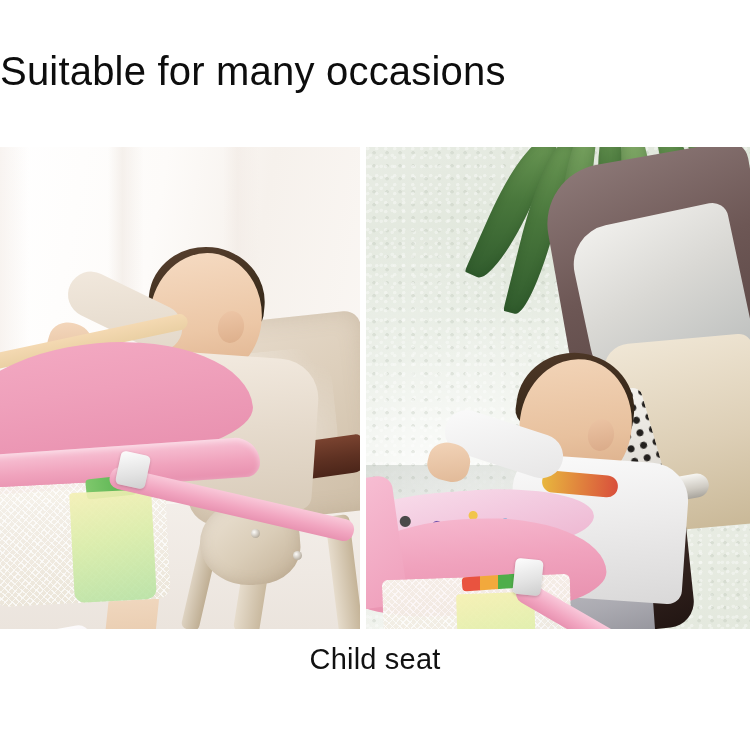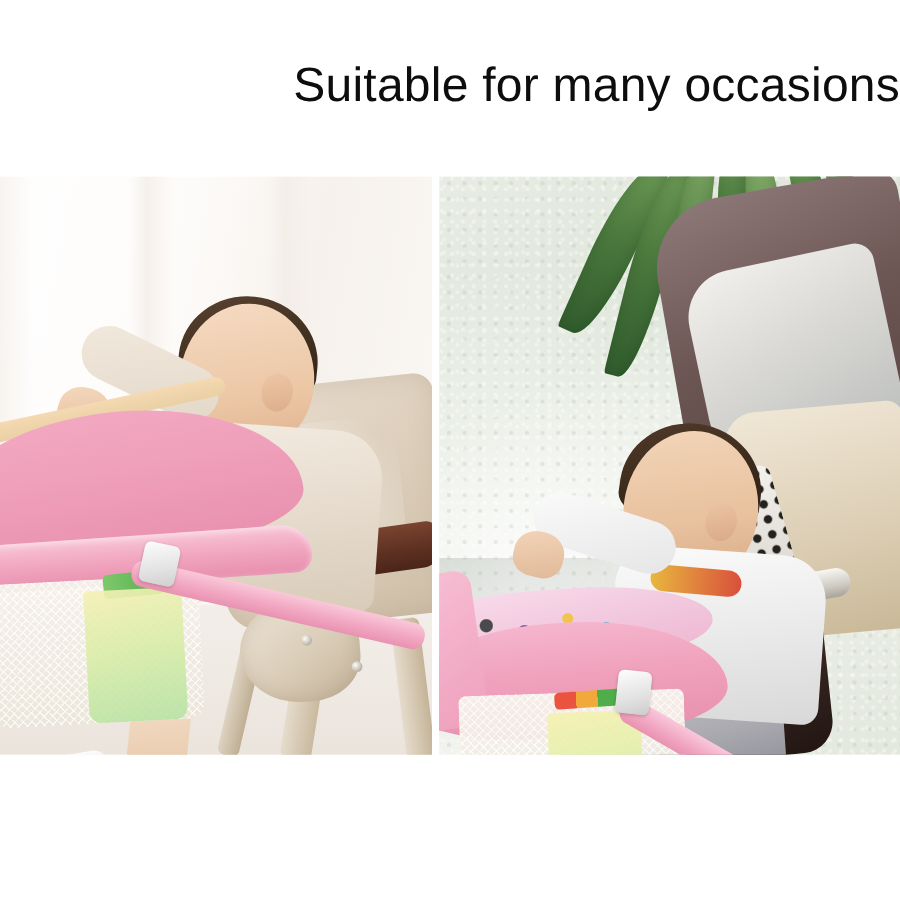--- a/index.html
+++ b/index.html
@@ -16,21 +16,21 @@
     position:relative;
     width:750px; height:750px;
     background:#ffffff;
   }
 
   
   #headline {
     position:absolute;
     left:0; top:47px;
     width:750px;
-    text-align:right;
+    text-align:left;
     font-size:40px;
     font-weight:400;
     letter-spacing:.2px;
     color:#0d0d0d;
     line-height:48px;
     white-space:nowrap;
   }
 
   
   #photo-band {
@@ -574,15 +574,16 @@
       <div class="mesh rp-mesh"></div>
       <div class="rp-pens"></div>
       <div class="rp-towel"></div>
       <div class="rp-strap"></div>
       <div class="rp-buckle"></div>
     </div>
 
   </div>
 
   <div id="captions">
+    <div class="caption">Child seat</div>
   </div>
 
 </div>
 
 </body></html>

